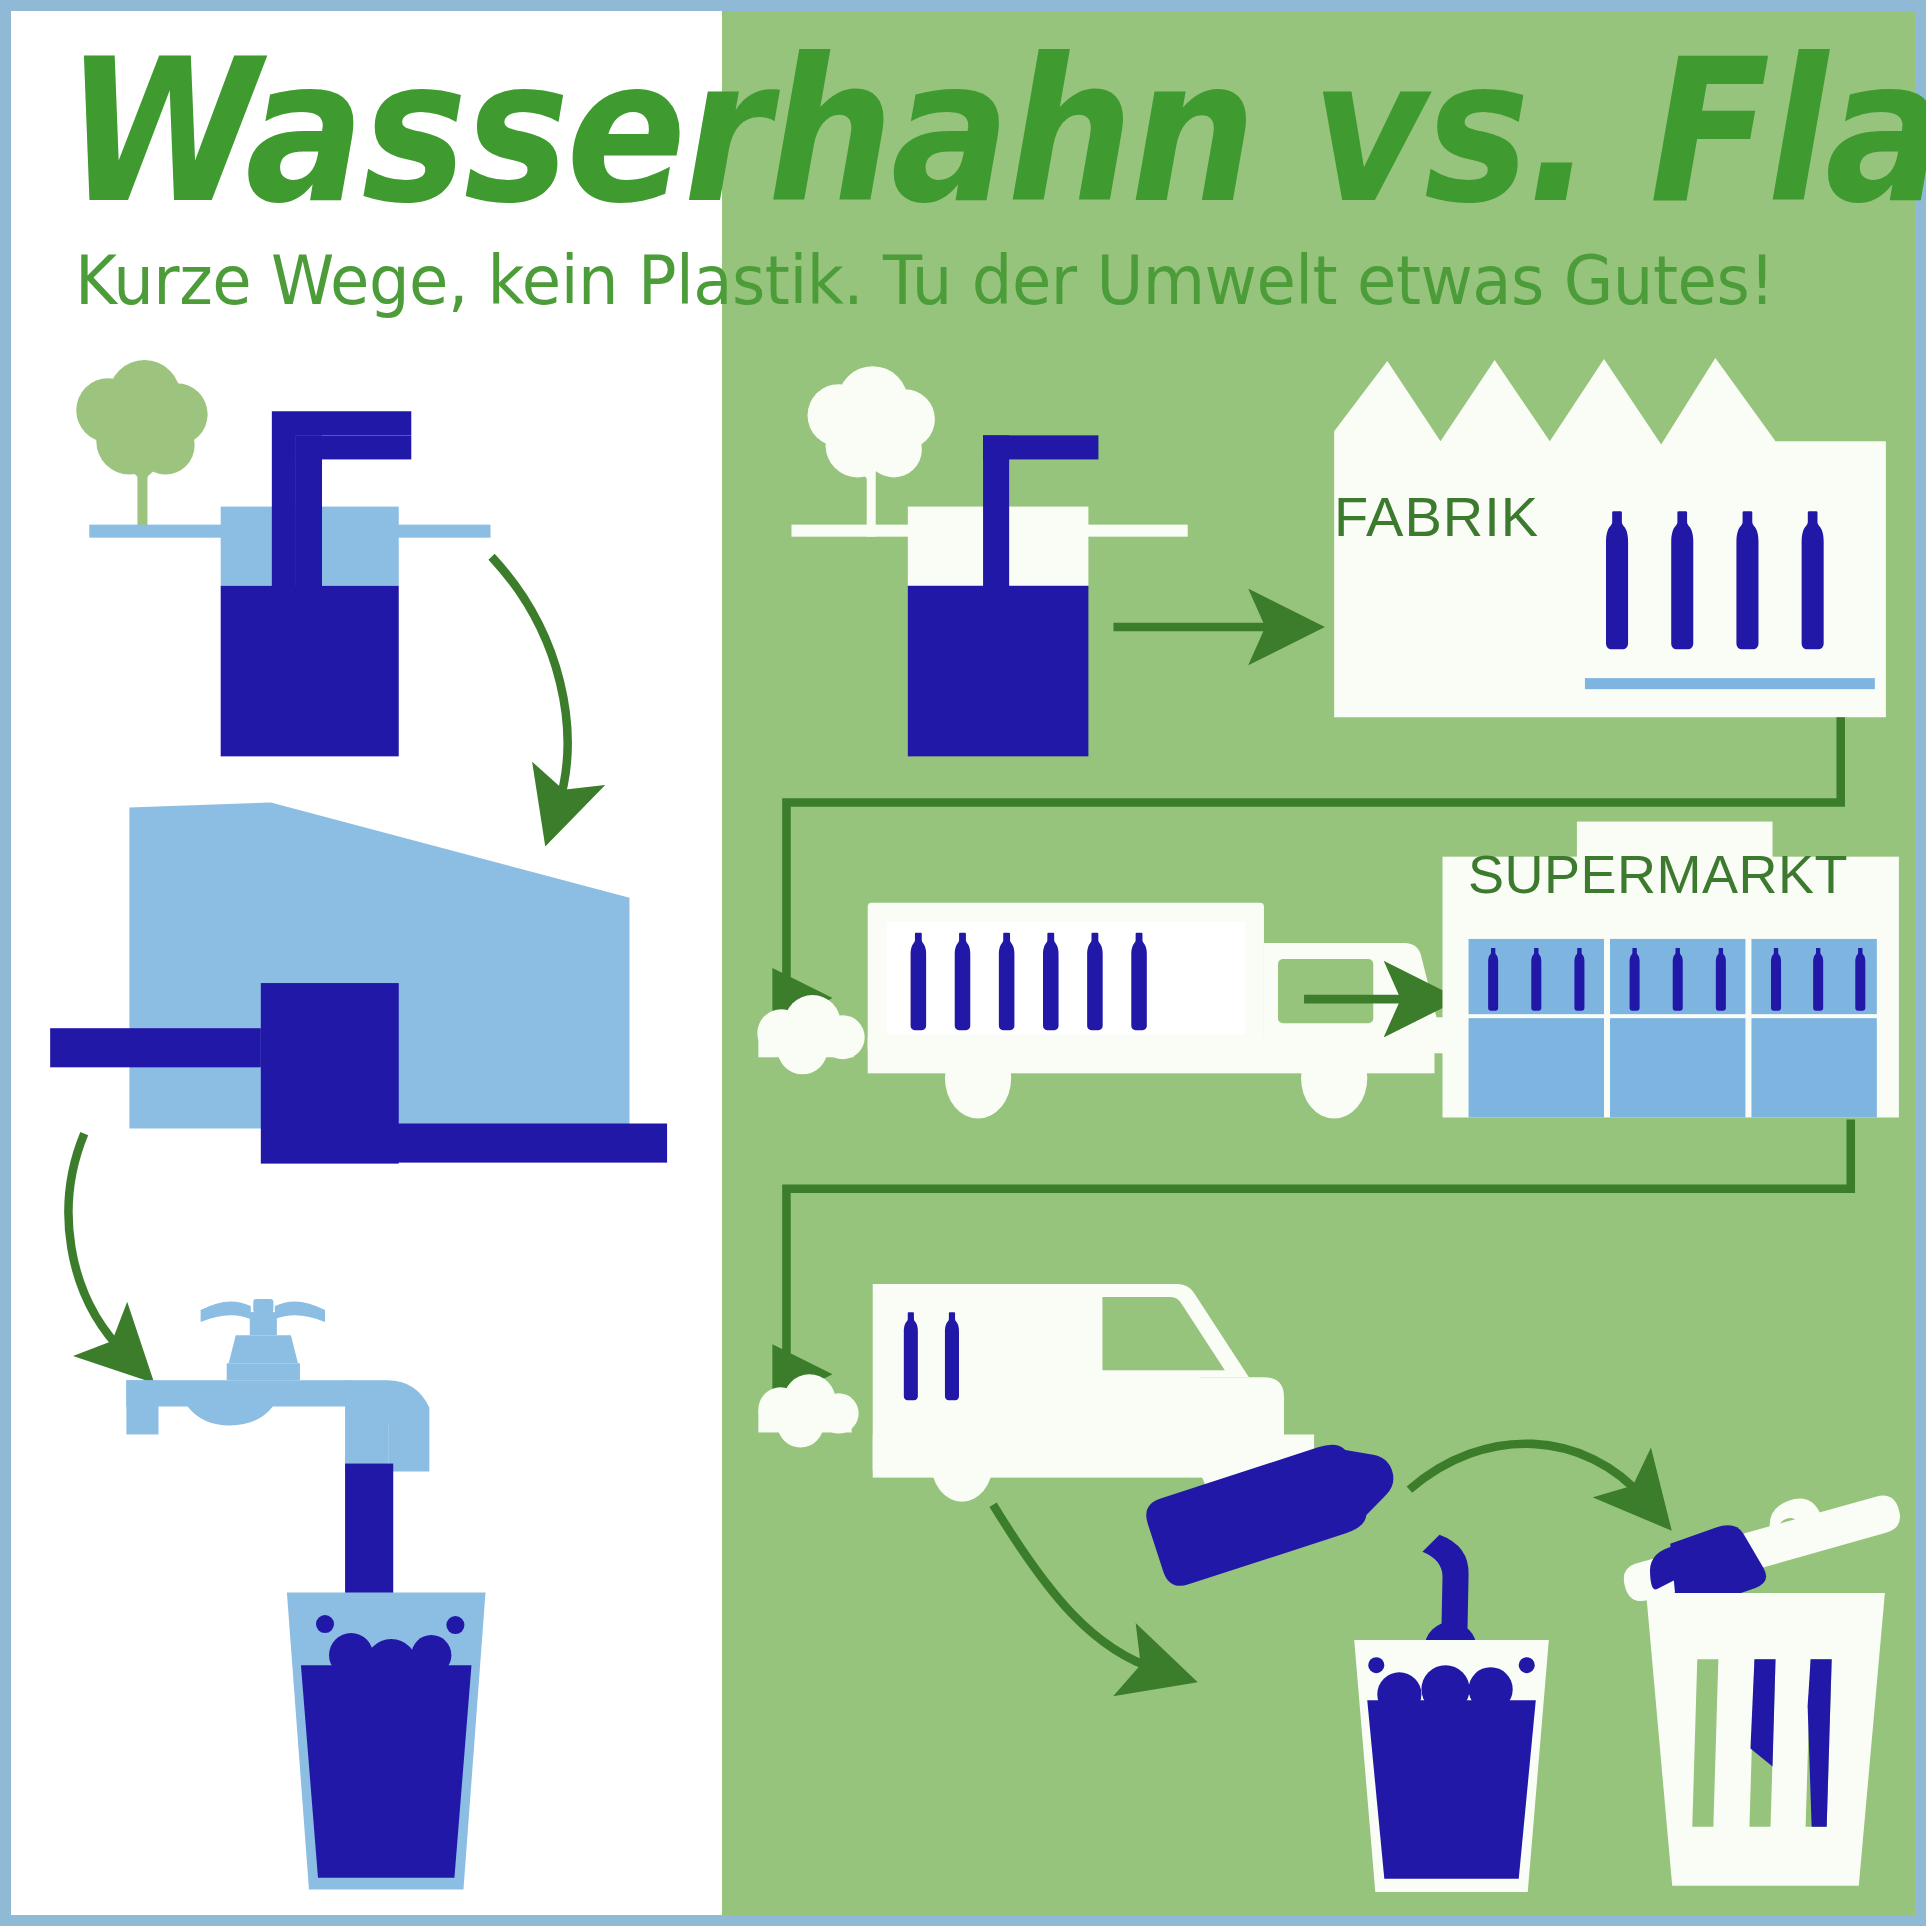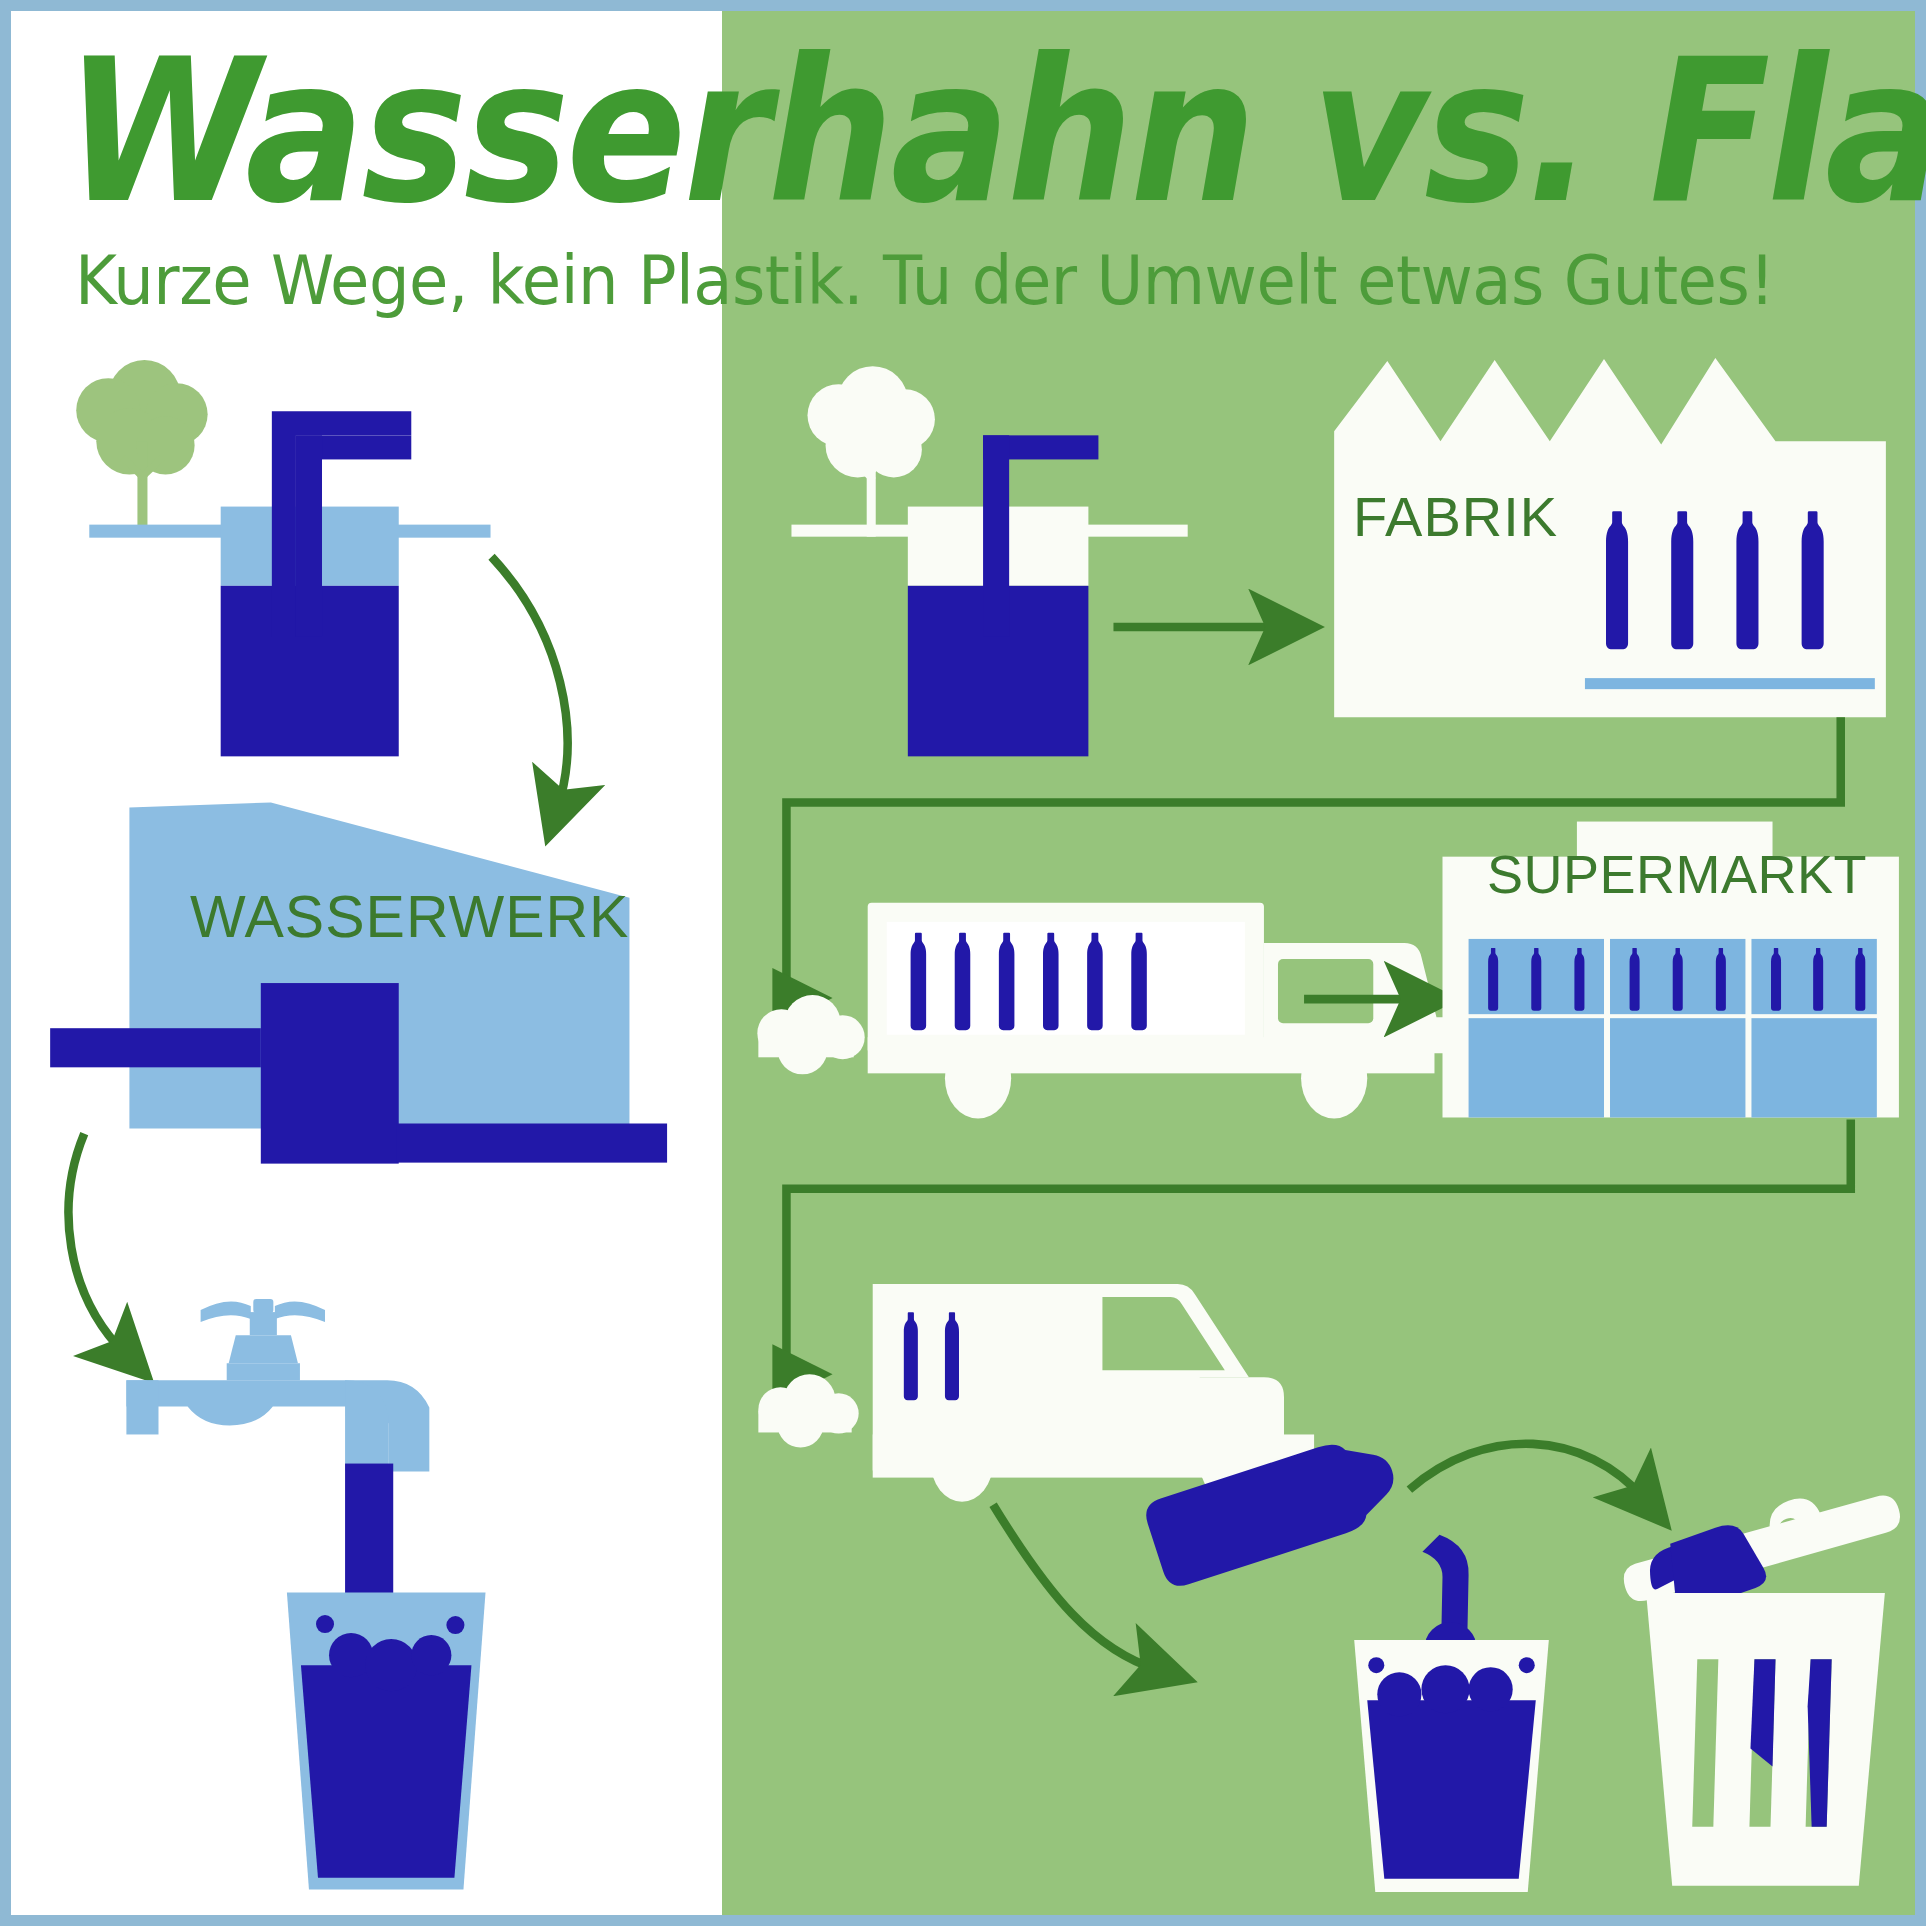--- a/index.html
+++ b/index.html
@@ -67,21 +67,20 @@
     position: absolute;
     left: 0; top: 0;
     width: 1926px; height: 1926px;
     pointer-events: none;
   }
   .lbl {
     position: absolute;
     font-family: "Liberation Sans", sans-serif;
     color: #3c7a2e;
     white-space: nowrap;
-    padding-left: 19px;
   }
   .lbl-wasserwerk { left: 171px; top: 883px; font-size: 59px; letter-spacing: 1px; }
   .lbl-fabrik     { left: 1334px; top: 484px;  font-size: 56px; letter-spacing: 1px; }
   .lbl-supermarkt { left: 1460px; top: 843px; font-size: 54px; letter-spacing: 0.5px; margin-left: 8px; }
 </style>
 </head>
 <body>
 
 <div id="poster">
 
@@ -329,18 +328,17 @@
         <path d="M3610,3308 h42 l-10,334 h-42 z"></path>
       </g>
       <g fill="#2218a8">
         <path d="M3498,3308 h42 l-6,214 l-44,-36 z"></path>
         <path d="M3610,3308 h42 l-10,334 h-30 l-8,-240 z"></path>
       </g>
     </g>
 
   </svg>
 
-  <div class="lbl lbl-wasserwerk">WASSERWERK</div>
   <div class="lbl lbl-fabrik">FABRIK</div>
   <div class="lbl lbl-supermarkt">SUPERMARKT</div>
 
 </div>
 
 
 </body></html>

